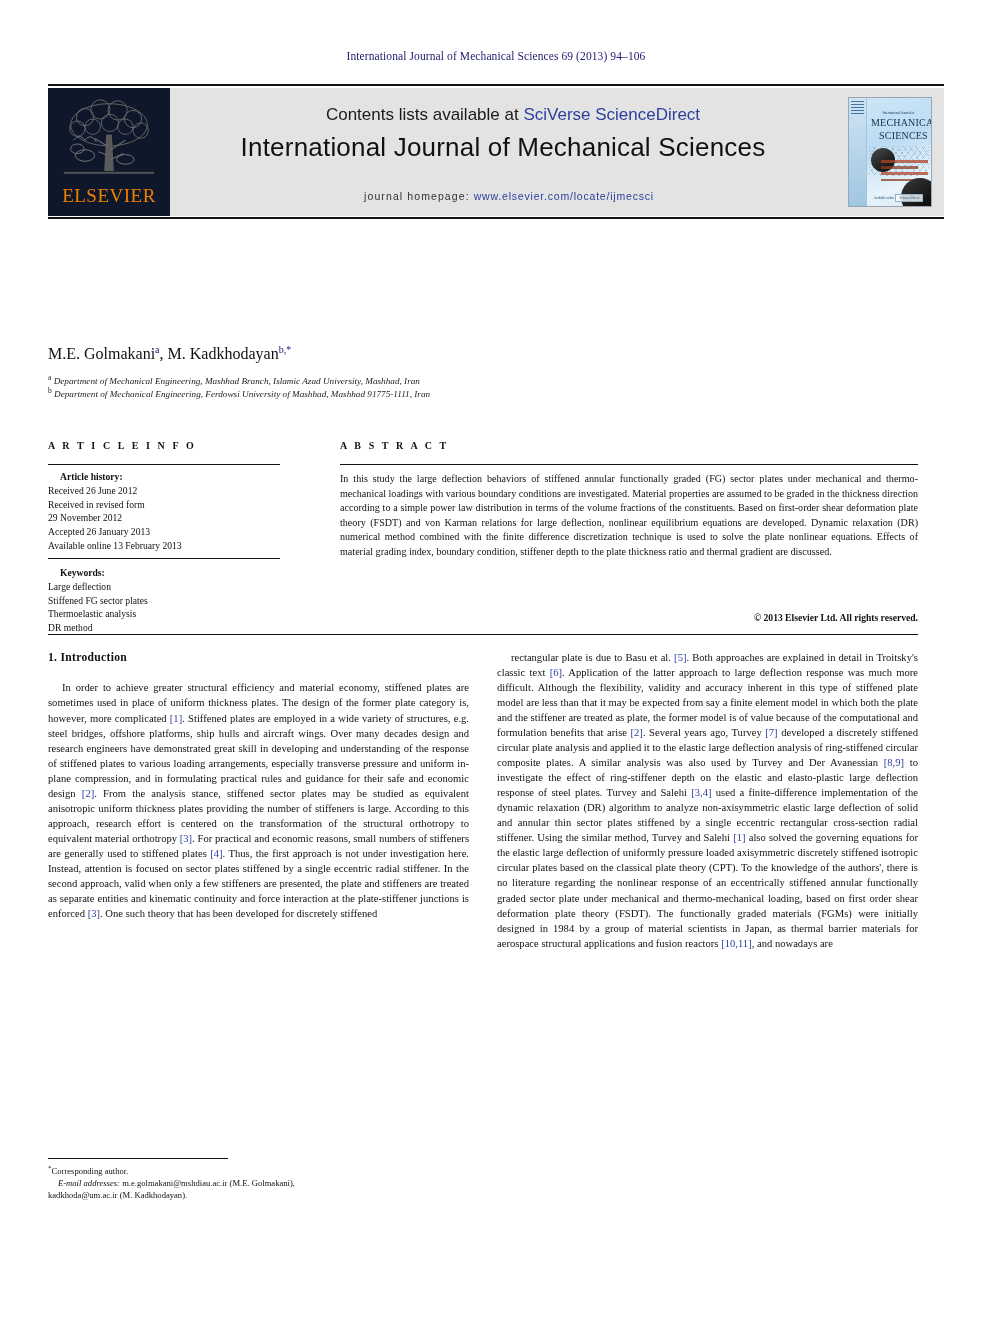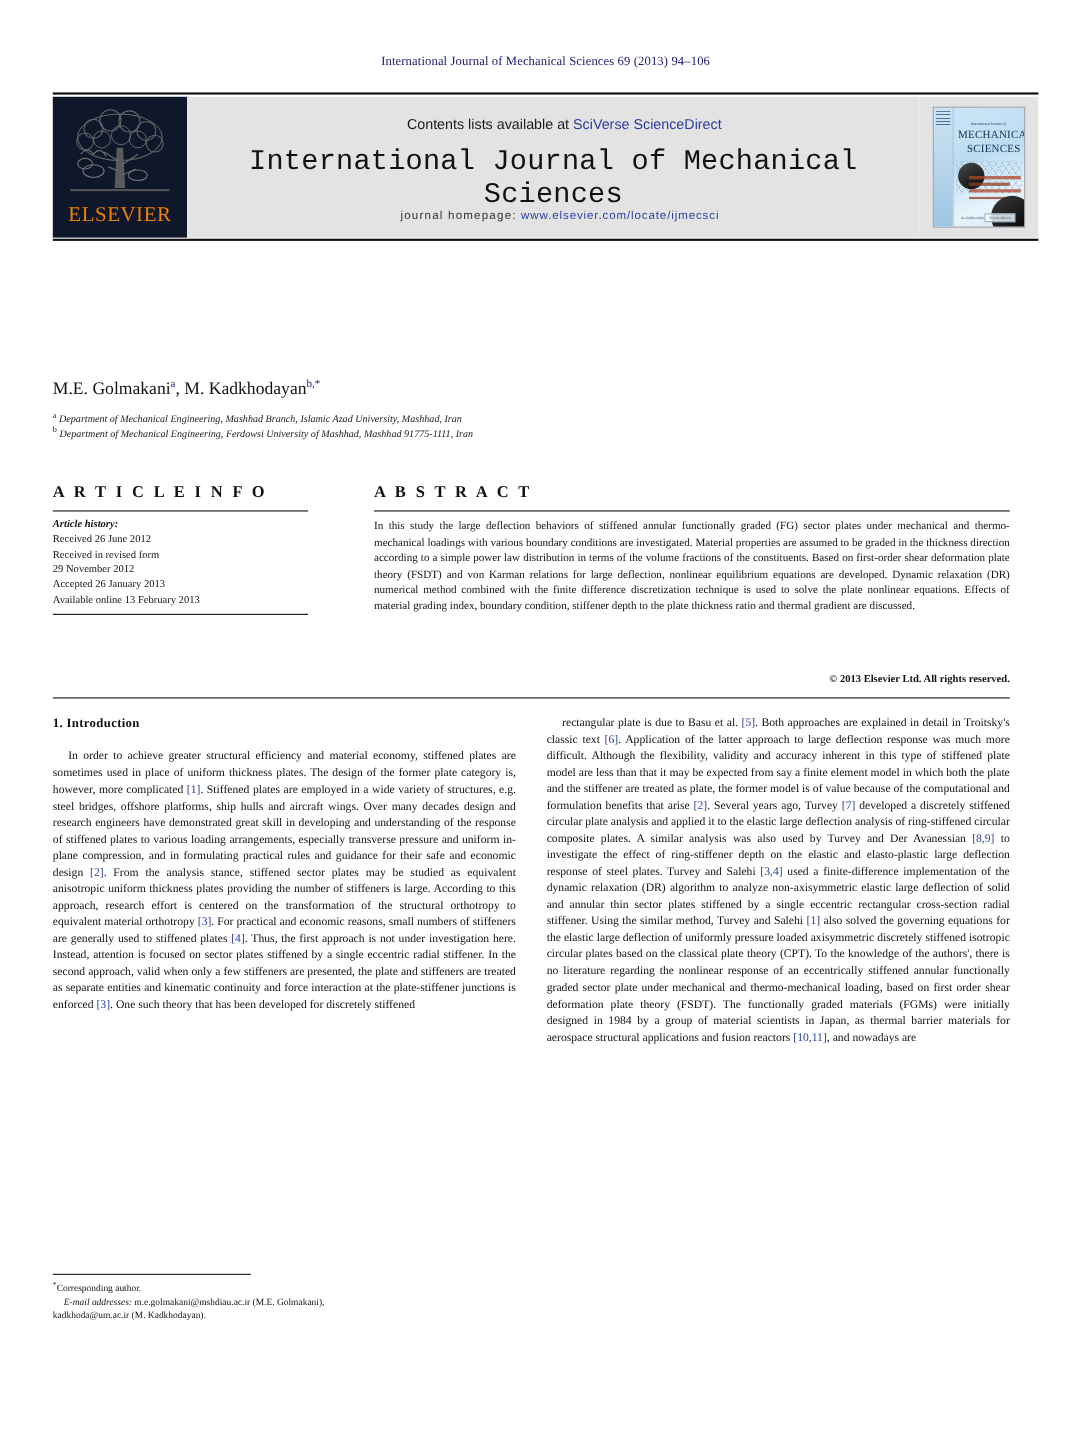--- a/index.html
+++ b/index.html
@@ -71,33 +71,33 @@
     position: relative;
     display: flex;
     align-items: center;
     justify-content: center;
   }
   .contents-line {
     position: absolute;
     top: 17px; left: 0; right: 0;
     text-align: center;
     font-family: "Liberation Sans", sans-serif;
-    font-size: 13px;
+    font-size: 17px;
     color: #1a1a1a;
     margin-left: 20px;
   }
   .contents-line a {
     color: #2b3f9e;
     text-decoration: none;
   }
   .journal-title {
     position: absolute;
     top: 44px; left: 0; right: 0;
     text-align: center;
-    font-family: Liberation Mono, monospace;
+    font-family: Liberation Sans, sans-serif;
     font-size: 26px;
     color: #111;
     letter-spacing: .2px;
   }
   .homepage-line {
     position: absolute;
     bottom: 14px; left: 12px; right: 0;
     text-align: center;
     font-family: "Liberation Sans", sans-serif;
     font-size: 10.5px;
@@ -247,21 +247,21 @@
   }
   .affil sup { font-style: normal; font-size: 7.5px; vertical-align: super; }
   .affil.a1 { top: 373px; }
   .affil.a2 { top: 386px; }
 
   
   .sechead {
     position: absolute;
     font-family: "Liberation Serif", serif;
     font-weight: bold;
-    font-size: 15px;
+    font-size: 10px;
     letter-spacing: 2.6px;
     color: #111;
   }
   .info-head { left: 48px; top: 440px; }
   .abs-head  { left: 340px; top: 440px; }
 
   .rule {
     position: absolute;
     height: 0;
     border-top: 1.6px solid #111;
@@ -274,21 +274,21 @@
     position: absolute;
     left: 48px;
     width: 236px;
     font-size: 9.6px;
     line-height: 1.44;
     color: #111;
     font-family: "Liberation Serif", serif;
   }
   .info-history { top: 470px; }
   .info-keywords { top: 566px; }
-  .info-block .lbl { font-style: italic; font-weight: bold; }
+  .info-block .lbl { font-weight: bold; margin-left: 12px; }
 
   .abstract {
     position: absolute;
     left: 340px; top: 472px;
     width: 578px;
     font-size: 10.1px;
     line-height: 1.44;
     text-align: justify;
     color: #111;
     font-family: "Liberation Serif", serif;
@@ -450,20 +450,27 @@
     <div class="lbl">Article history:</div>
     <div>Received 26 June 2012</div>
     <div>Received in revised form</div>
     <div>29 November 2012</div>
     <div>Accepted 26 January 2013</div>
     <div>Available online 13 February 2013</div>
   </div>
 
   <div class="rule info-rule2"></div>
 
+  <div class="info-block info-keywords">
+    <div class="lbl">Keywords:</div>
+    <div>Large deflection</div>
+    <div>Stiffened FG sector plates</div>
+    <div>Thermoelastic analysis</div>
+    <div>DR method</div>
+  </div>
 
   <div class="sechead abs-head">A B S T R A C T</div>
   <div class="rule abs-rule"></div>
   <div class="abstract">In this study the large deflection behaviors of stiffened annular functionally graded (FG) sector plates under mechanical and thermo-mechanical loadings with various boundary conditions are investigated. Material properties are assumed to be graded in the thickness direction according to a simple power law distribution in terms of the volume fractions of the constituents. Based on first-order shear deformation plate theory (FSDT) and von Karman relations for large deflection, nonlinear equilibrium equations are developed. Dynamic relaxation (DR) numerical method combined with the finite difference discretization technique is used to solve the plate nonlinear equations. Effects of material grading index, boundary condition, stiffener depth to the plate thickness ratio and thermal gradient are discussed.</div>
   <div class="abs-copy">© 2013 Elsevier Ltd. All rights reserved.</div>
 
   <div class="rule body-rule"></div>
 
   <div class="col col-left">
     <h2>1. Introduction</h2>

